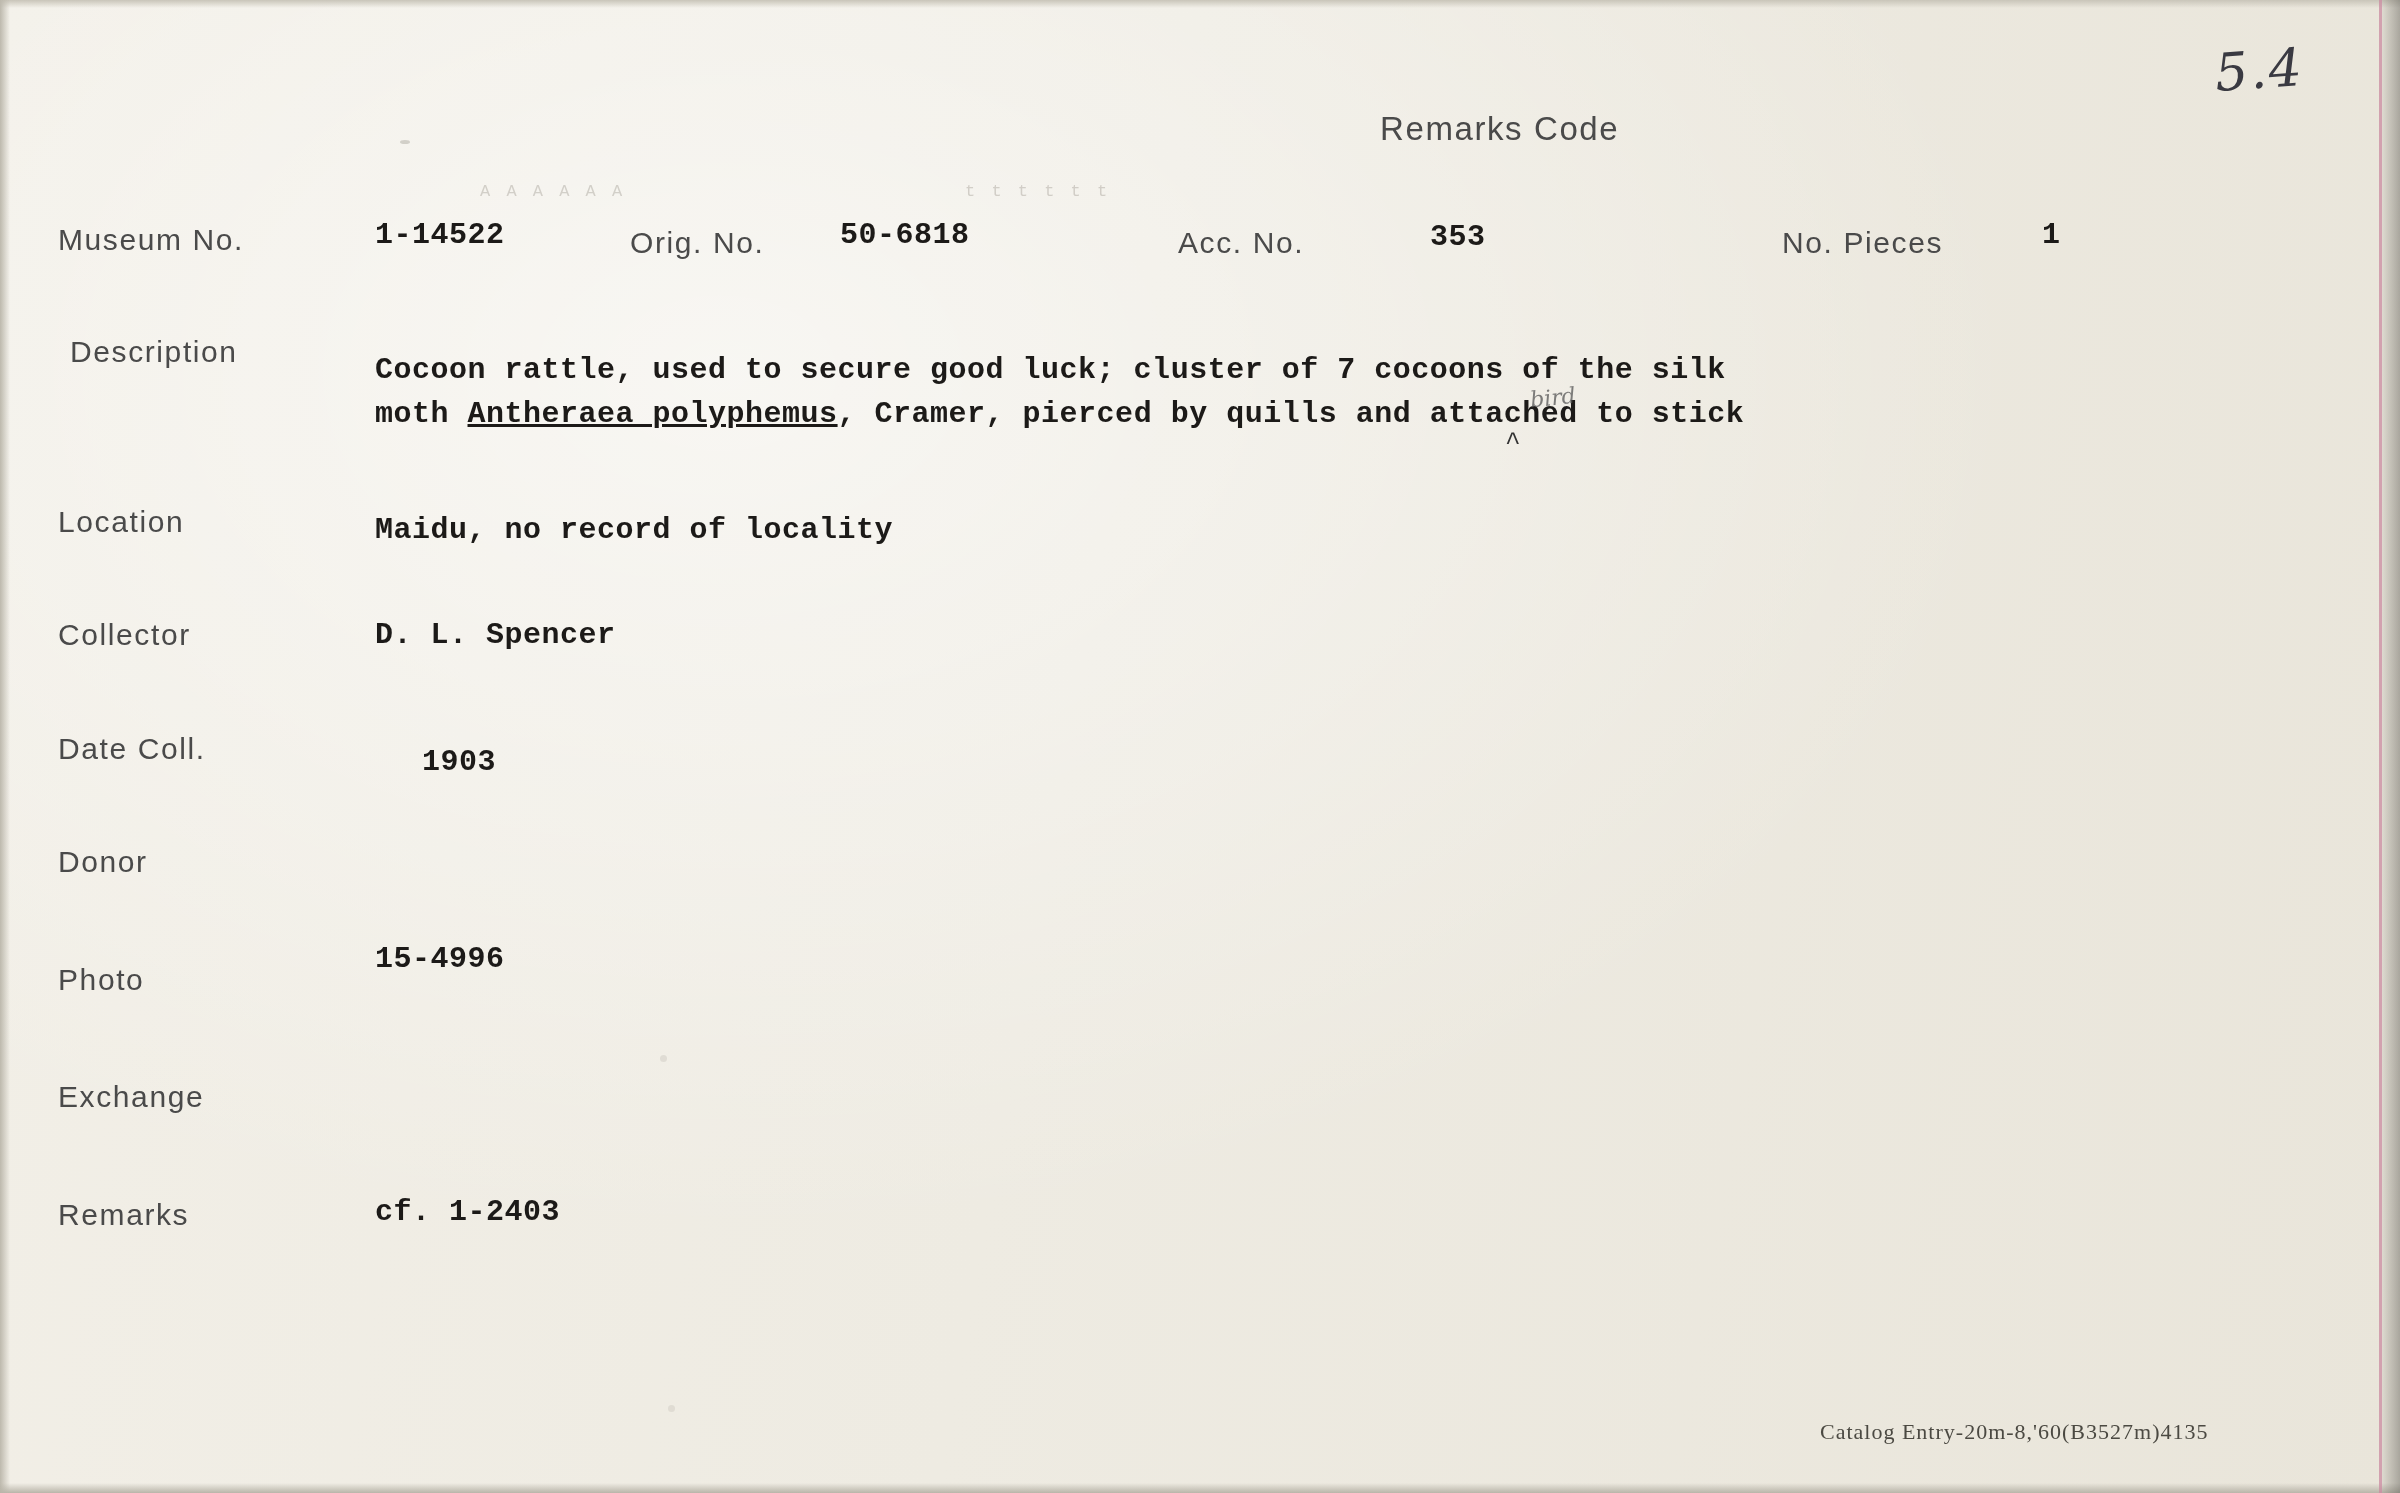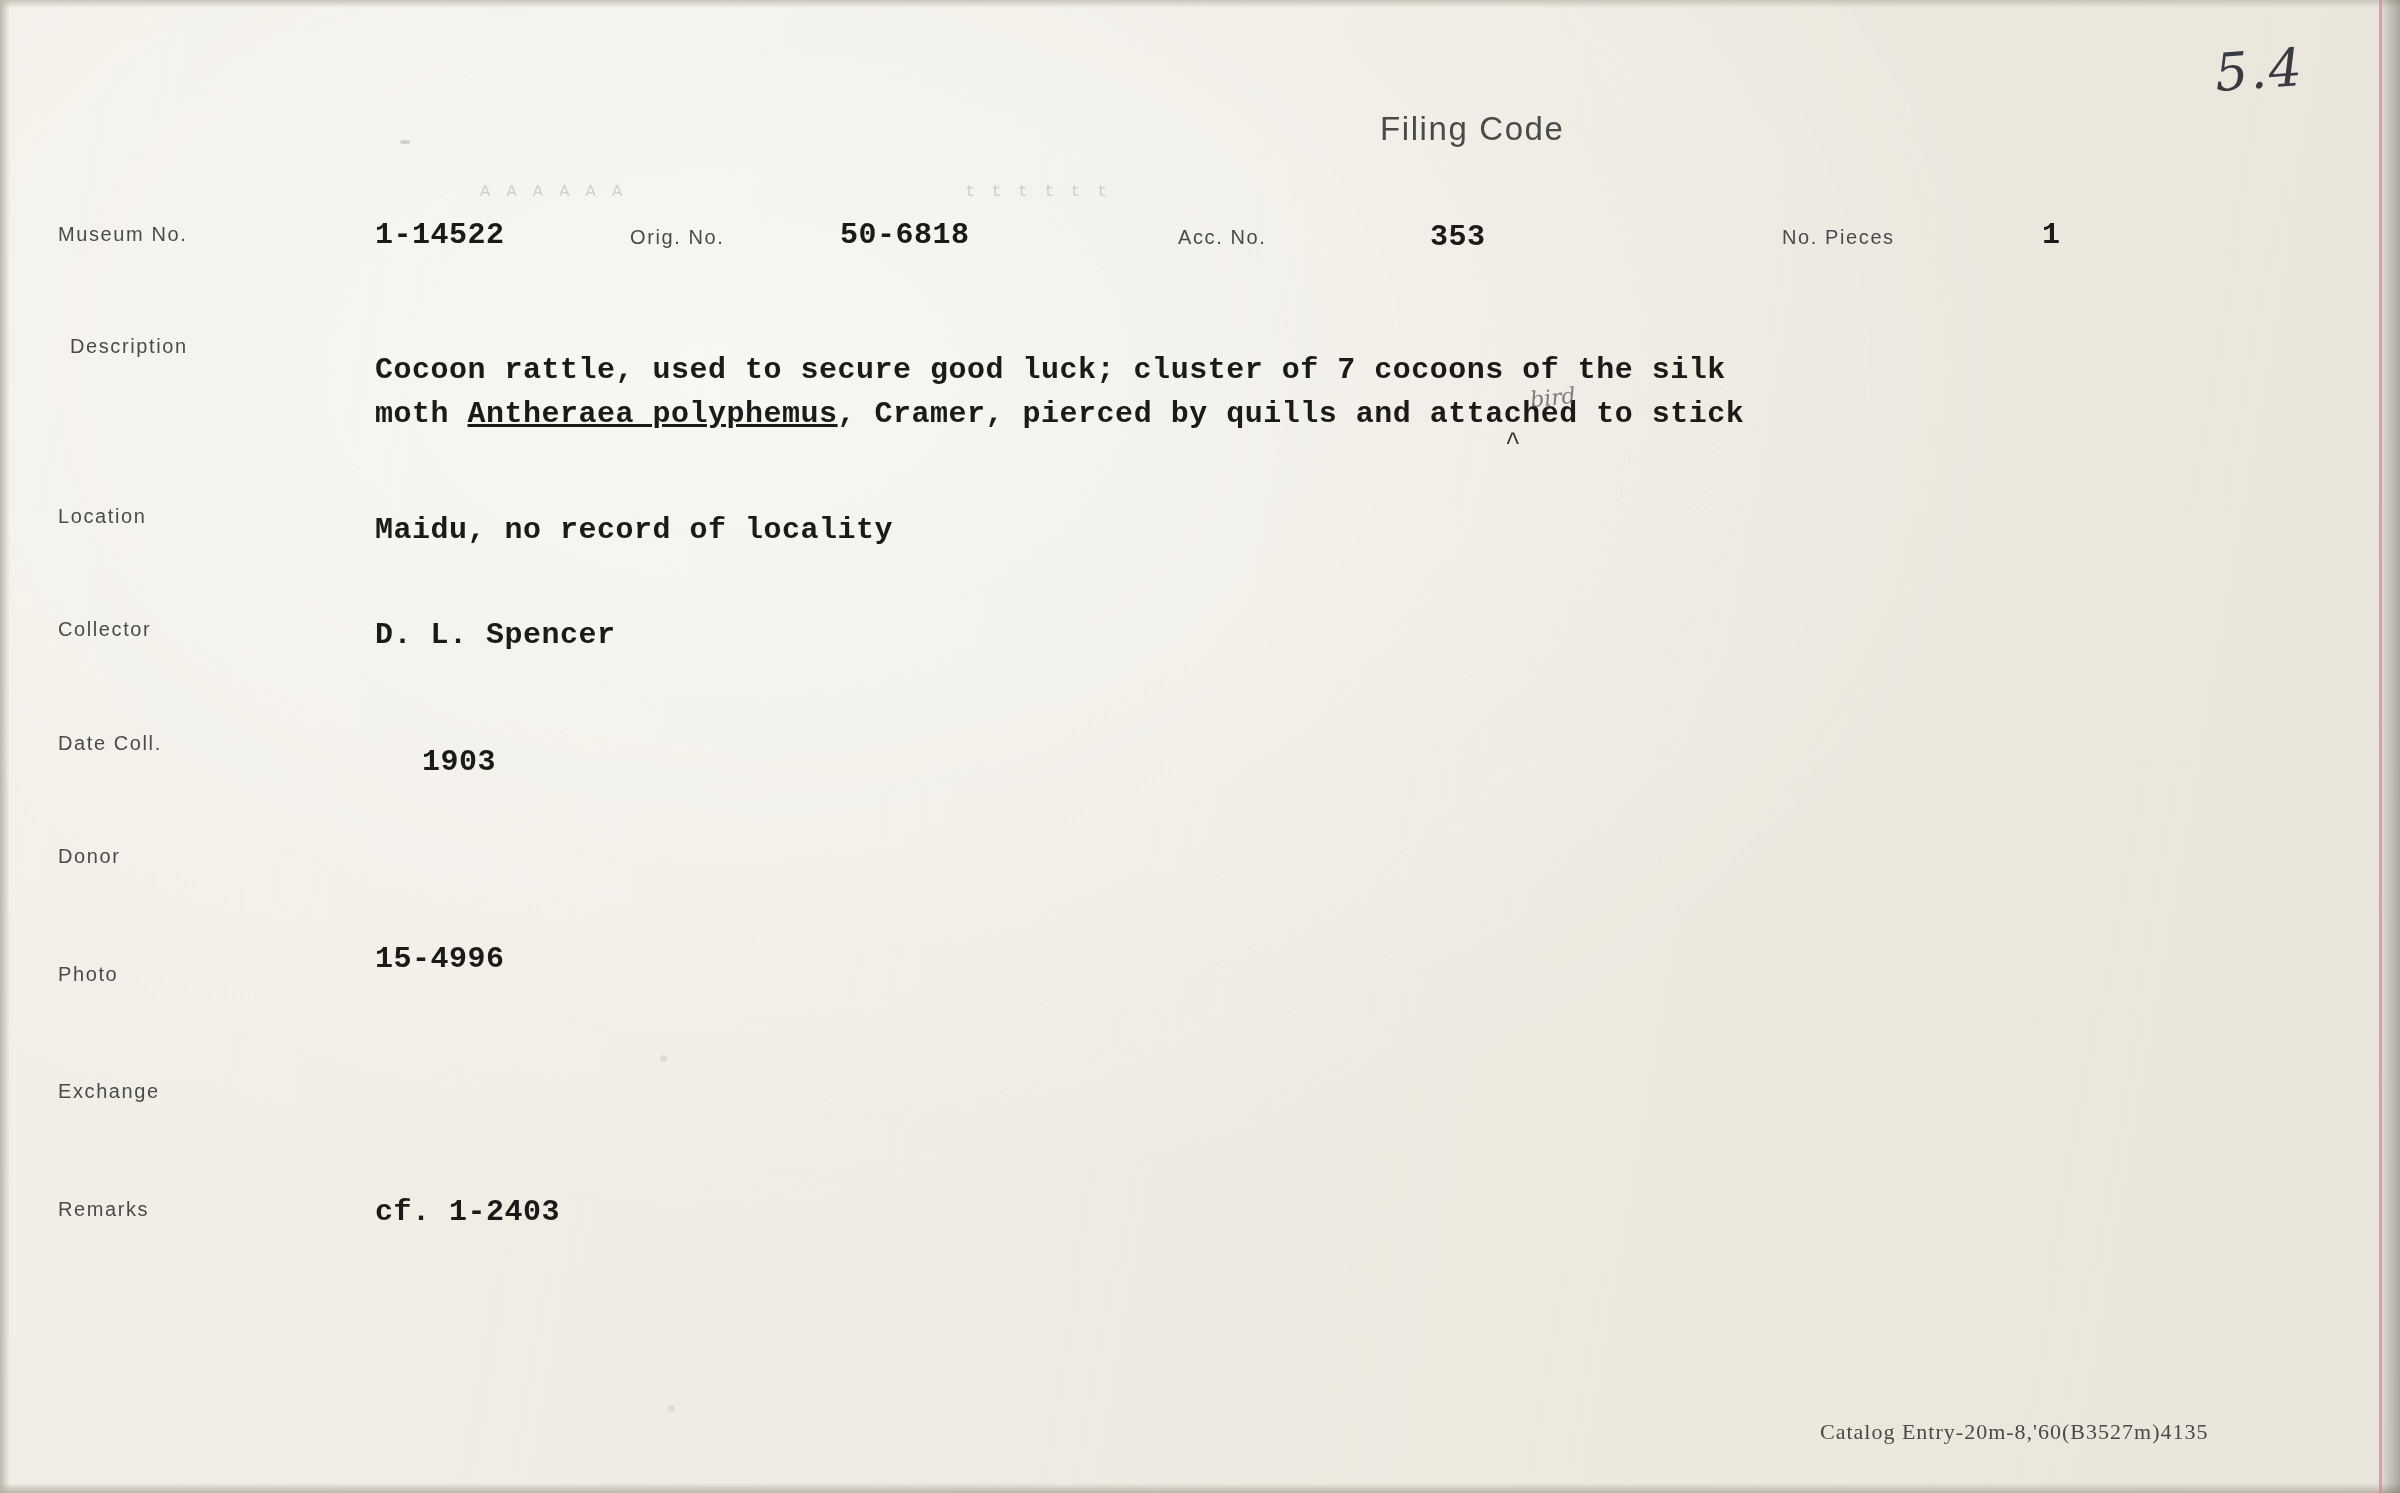--- a/index.html
+++ b/index.html
@@ -60,21 +60,21 @@
     right: 0;
     width: 18px;
     background: linear-gradient(90deg, rgba(120,118,110,0.10) 0%, rgba(90,88,82,0.45) 100%);
     pointer-events: none;
   }
 
   
   .label {
     position: absolute;
     color: #4a4a4a;
-    font-size: 20px;
+    font-size: 30px;
     letter-spacing: 1.6px;
     font-family: "Liberation Sans", sans-serif;
     white-space: nowrap;
   }
 
   
   .typed {
     position: absolute;
     color: #1c1a18;
     font-family: "Liberation Mono", monospace;
@@ -148,21 +148,21 @@
   <div class="edge-bottom"></div>
   <div class="edge-right-line"></div>
   <div class="edge-right-dark"></div>
 
   <div class="ghost" style="left:480px; top:182px;">A A A A A A</div>
   <div class="ghost" style="left:965px; top:182px;">t t t t t t</div>
   <div class="speck" style="left:400px; top:140px; width:10px; height:4px;"></div>
   <div class="speck" style="left:660px; top:1055px; width:7px; height:7px; opacity:.5;"></div>
   <div class="speck" style="left:668px; top:1405px; width:7px; height:7px; opacity:.45;"></div>
 
-  <div class="label" style="left:1380px; top:110px; font-size:33px;">Filing Code</div>
+  <div class="label" style="left:1380px; top:110px; font-size:33px;">Remarks Code</div>
   <div class="handwritten" style="left:2215px; top:40px;">5.4</div>
 
   <div class="label" style="left:58px; top:223px;">Museum No.</div>
   <div class="typed" style="left:375px; top:218px;">1-14522</div>
 
   <div class="label" style="left:630px; top:226px;">Orig. No.</div>
   <div class="typed" style="left:840px; top:218px;">50-6818</div>
 
   <div class="label" style="left:1178px; top:226px;">Acc. No.</div>
   <div class="typed" style="left:1430px; top:220px;">353</div>

